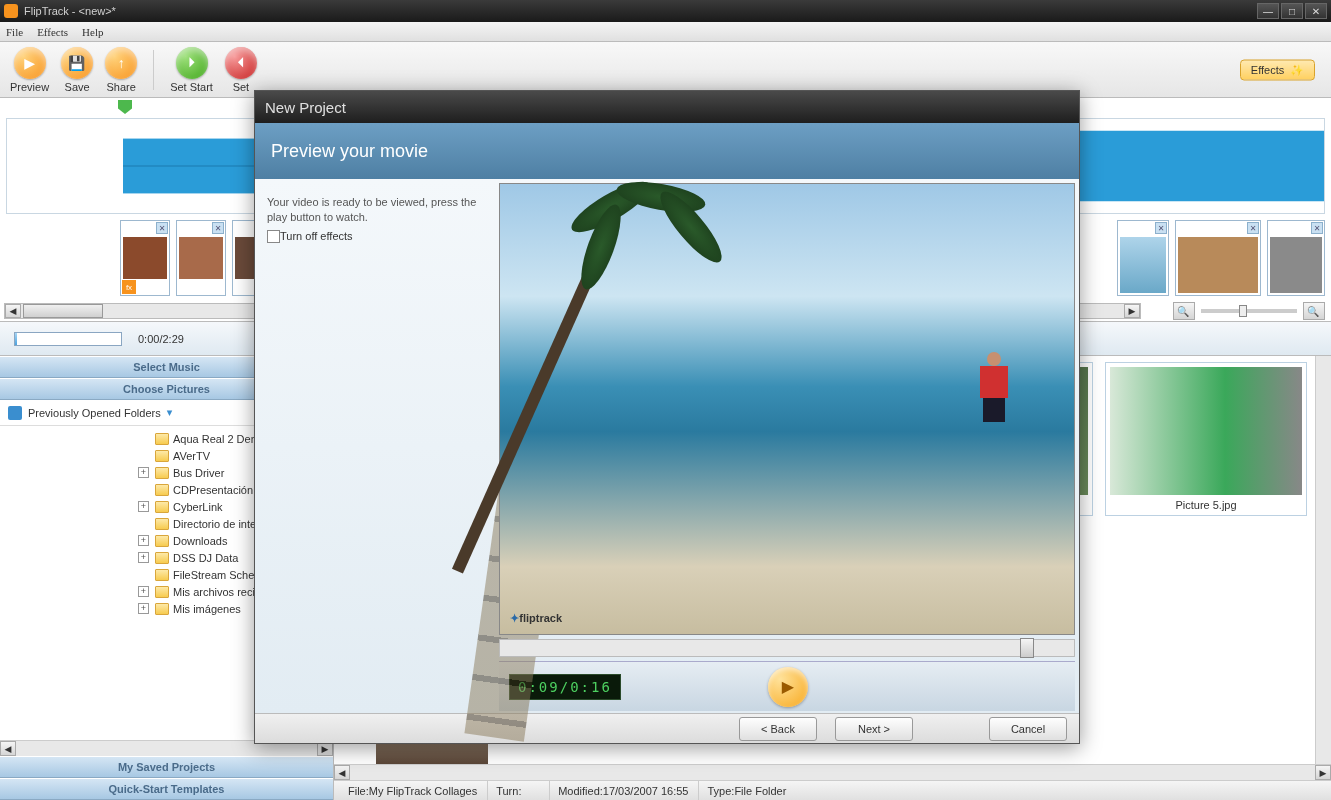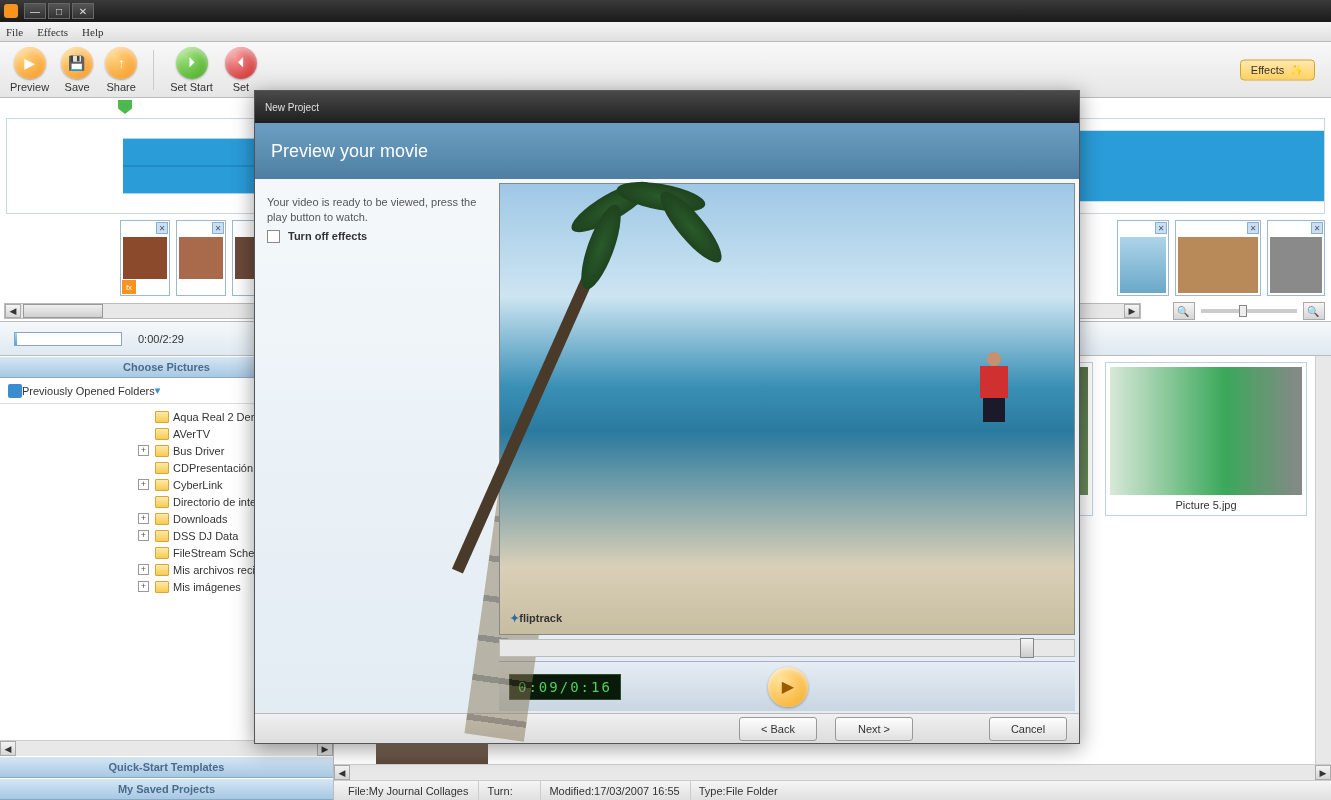--- a/index.html
+++ b/index.html
@@ -41,21 +41,21 @@
 .zoom-row{position:absolute;right:6px;bottom:0;height:20px;display:flex;align-items:center;gap:6px;}
 .zbtn{width:22px;height:18px;background:linear-gradient(to bottom,#f5f5f5,#d5d5d5);border:1px solid #aaa;display:flex;align-items:center;justify-content:center;cursor:pointer;font-size:10px;}
 .zslider{width:96px;height:4px;background:#ccc;position:relative;}
 .zslider .knob{position:absolute;left:40%;top:-4px;width:8px;height:12px;background:#eee;border:1px solid #888;}
 .time-row{height:34px;background:linear-gradient(to bottom,#f5f8fb,#dfe9f1);border-bottom:1px solid #bbb;display:flex;align-items:center;padding:0 14px;gap:16px;}
 .progress{width:108px;height:14px;background:#fff;border:1px solid #8aa6c2;position:relative;}
 .progress .fill{position:absolute;left:0;top:0;bottom:0;width:2%;background:linear-gradient(to bottom,#a7d7f6,#4da3df);}
 .lower{display:flex;height:calc(800px - 22px - 20px - 56px - 224px - 34px);}
 .leftcol{width:334px;display:flex;flex-direction:column;border-right:1px solid #bbb;}
 .panel-btn{height:22px;background:linear-gradient(to bottom,#d5e6f4,#a7c8e3);border-top:1px solid #fff;border-bottom:1px solid #8aa9c3;display:flex;align-items:center;justify-content:center;font-weight:bold;color:#4a6b8a;cursor:pointer;}
-.prev-folders{height:26px;background:#fff;display:flex;align-items:center;padding:0 8px;border-bottom:1px solid #ddd;cursor:pointer;}
+.prev-folders{height:26px;background:#fff;display:flex;align-items:center;padding:0 8px;gap:6px;border-bottom:1px solid #ddd;cursor:pointer;}
 .prev-folders .ico{width:14px;height:14px;background:#3a8ecf;border-radius:2px;}
 .tree{flex:1;background:#fff;overflow:auto;padding:4px 0;position:relative;}
 .tree-item{display:flex;align-items:center;gap:4px;height:17px;padding-left:138px;cursor:pointer;white-space:nowrap;}
 .tree-item .exp{width:11px;height:11px;border:1px solid #999;display:flex;align-items:center;justify-content:center;font-size:9px;line-height:1;color:#555;margin-right:2px;}
 .tree-item .exp.blank{border:none;}
 .tree-item .folder{width:14px;height:12px;background:linear-gradient(to bottom,#fde9a8,#f7cb4f);border:1px solid #d9a63b;border-radius:1px;}
 .tree-item .file{width:12px;height:14px;background:#fff;border:1px solid #999;}
 .tree-hscroll{height:16px;background:#e8e8e8;border-top:1px solid #ccc;display:flex;}
 .tree-hscroll .arrow{width:16px;background:linear-gradient(to bottom,#f5f5f5,#d5d5d5);border:1px solid #aaa;display:flex;align-items:center;justify-content:center;font-size:9px;cursor:pointer;}
 .rightcol{flex:1;display:flex;flex-direction:column;background:#fff;}
@@ -66,27 +66,27 @@
 .g-thumb .gimg{width:100%;height:128px;background:#7a8a6a;margin-bottom:4px;}
 .gallery .face{position:absolute;left:42px;bottom:0;width:112px;height:60px;background:linear-gradient(to bottom,#d8c4a8,#5a4638);}
 .statusbar-row{height:16px;background:#e8e8e8;border-top:1px solid #ccc;display:flex;}
 .statusbar-row .arrow{width:16px;background:linear-gradient(to bottom,#f5f5f5,#d5d5d5);border:1px solid #aaa;display:flex;align-items:center;justify-content:center;font-size:9px;cursor:pointer;}
 .statusbar-row .mid{flex:1;}
 .statusbar{height:20px;background:linear-gradient(to bottom,#f5f5f5,#e0e0e0);border-top:1px solid #ccc;display:flex;align-items:center;padding:0 6px;gap:2px;}
 .statusbar .cell{border-left:1px solid #ccc;padding:0 8px;height:100%;display:flex;align-items:center;}
 .statusbar .cell:first-child{border-left:none;}
 
 .modal{position:absolute;left:254px;top:90px;width:826px;height:654px;background:#fff;border:1px solid #555;box-shadow:0 4px 20px rgba(0,0,0,.4);display:flex;flex-direction:column;}
-.modal-title{height:30px;background:linear-gradient(to bottom,#4a4a4a,#1e1e1e);color:#e0e0e0;display:flex;align-items:center;padding:16px 10px;font-size:10px;}
+.modal-title{height:30px;background:linear-gradient(to bottom,#4a4a4a,#1e1e1e);color:#e0e0e0;display:flex;align-items:center;padding:16px 10px;font-size:15px;}
 .modal-head{height:56px;background:linear-gradient(to bottom,#6d9fc4,#4e7fa3);display:flex;align-items:center;padding:0 16px;}
 .modal-head h2{color:#fff;font-size:18px;font-weight:normal;}
 .modal-body{flex:1;display:flex;background:linear-gradient(to bottom,#f4f8fb,#e2ecf3);position:relative;}
 .modal-left{width:244px;padding:16px 12px;position:relative;}
 .modal-left p{color:#555;line-height:1.4;margin-bottom:4px;}
-.chk-row{display:flex;align-items:center;gap:8px;font-weight:bold;}
+.chk-row{display:flex;align-items:center;gap:0;}
 .chk{width:13px;height:13px;border:1px solid #888;background:#fff;cursor:pointer;}
 .filmstrip{position:absolute;left:230px;top:260px;width:60px;height:300px;background:repeating-linear-gradient(to bottom,#3a2e1a 0,#3a2e1a 6px,#8a7a5a 6px,#8a7a5a 40px);transform:rotate(8deg);opacity:.5;}
 .modal-right{flex:1;padding:4px 4px 0 0;display:flex;flex-direction:column;}
 .vid-frame{flex:1;background:linear-gradient(to bottom,#9fc8e6 0%,#cde5f2 25%,#3a8fb5 45%,#2a7a9f 55%,#d9d0b8 85%,#c7bda0 100%);position:relative;border:1px solid #888;margin-bottom:4px;}
 .palm{position:absolute;left:56px;top:0;width:160px;height:220px;}
 .palm .trunk{position:absolute;left:50px;top:40px;width:12px;height:380px;background:#4a3a2a;transform:rotate(24deg);transform-origin:top;}
 .palm .frond{position:absolute;width:90px;height:26px;border-radius:50%;background:radial-gradient(ellipse,#2a5a2a,#1a3a1a);}
 .person{position:absolute;right:60px;top:168px;width:40px;height:90px;}
 .person .head{width:14px;height:14px;border-radius:50%;background:#c79070;margin:0 auto;}
 .person .torso{width:28px;height:32px;background:#d03030;margin:0 auto;}
@@ -100,20 +100,21 @@
 .play-row .spacer{flex:1;display:flex;justify-content:center;}
 .play-btn{width:40px;height:40px;border-radius:50%;background:radial-gradient(circle at 30% 30%,#ffe29a,#f7a81e);box-shadow:0 1px 3px rgba(0,0,0,.3),inset 0 3px 5px rgba(255,255,255,.6);display:flex;align-items:center;justify-content:center;cursor:pointer;color:#9a5a00;font-size:16px;}
 .modal-foot{height:30px;background:linear-gradient(to bottom,#f0f0f0,#dcdcdc);border-top:1px solid #bbb;display:flex;align-items:center;justify-content:flex-end;padding:14px 12px;gap:18px;}
 .btn{min-width:78px;height:24px;background:linear-gradient(to bottom,#fefefe,#e0e0e0);border:1px solid #999;border-radius:3px;cursor:pointer;display:flex;align-items:center;justify-content:center;}
 </style>
 </head>
 <body>
 
 <div class="titlebar">
   <div class="app-icon"></div>
+  <div class="title">FlipTrack - &lt;new&gt;*</div>
   <div class="win-controls">
     <div class="win-btn">—</div>
     <div class="win-btn">□</div>
     <div class="win-btn">✕</div>
   </div>
 </div>
 
 <div class="menubar">
   <span>File</span>
   <span>Effects</span>
@@ -215,20 +216,21 @@
 
 <div class="time-row">
   <div class="progress">
       <div class="fill"></div>
     </div>
   <span>0:00/2:29</span>
 </div>
 
 <div class="lower">
   <div class="leftcol">
+    <div class="panel-btn">Select Music</div>
     <div class="panel-btn">Choose Pictures</div>
     <div class="prev-folders">
       <div class="ico"></div>
       <span>Previously Opened Folders</span>
       <span style="color:#3a8ecf">▾</span>
     </div>
     <div class="tree" id="tree">
         <div class="tree-item">
           <div class="exp blank"></div>
           <div class="folder"></div>
@@ -283,22 +285,22 @@
           <div class="exp">+</div>
           <div class="folder"></div>
           <span>Mis imágenes</span>
         </div>
       </div>
     <div class="tree-hscroll">
       <div class="arrow">◀</div>
       <div style="flex:1"></div>
       <div class="arrow">▶</div>
     </div>
+    <div class="panel-btn">My Saved Projects</div>
     <div class="panel-btn">Quick-Start Templates</div>
-    <div class="panel-btn">My Saved Projects</div>
   </div>
 
   <div class="rightcol">
     <div class="gallery">
       <div class="g-items">
         <div class="g-thumb">
             <div class="gimg" style="background:linear-gradient(135deg,#3a5a3a,#6a8a5a)"></div>
           </div>
         <div class="g-thumb"><div class="gimg" style="background:linear-gradient(to right,#d8e8d8,#3aa85a 60%,#888)"></div><span>Picture 5.jpg</span></div>
       </div>
@@ -306,21 +308,21 @@
       <div class="vscroll"></div>
     </div>
     <div class="statusbar-row">
       <div class="arrow">◀</div>
       <div class="mid"></div>
       <div class="arrow">▶</div>
     </div>
     <div class="statusbar">
       <div class="cell">
           <span>File:</span>
-          <span>My Journal Collages</span>
+          <span>My FlipTrack Collages</span>
         </div>
       <div class="cell" style="min-width:60px">
           <span>Turn:</span>
         </div>
       <div class="cell">
           <span>Modified:</span>
           <span>17/03/2007 16:55</span>
         </div>
       <div class="cell">
           <span>Type:</span>

